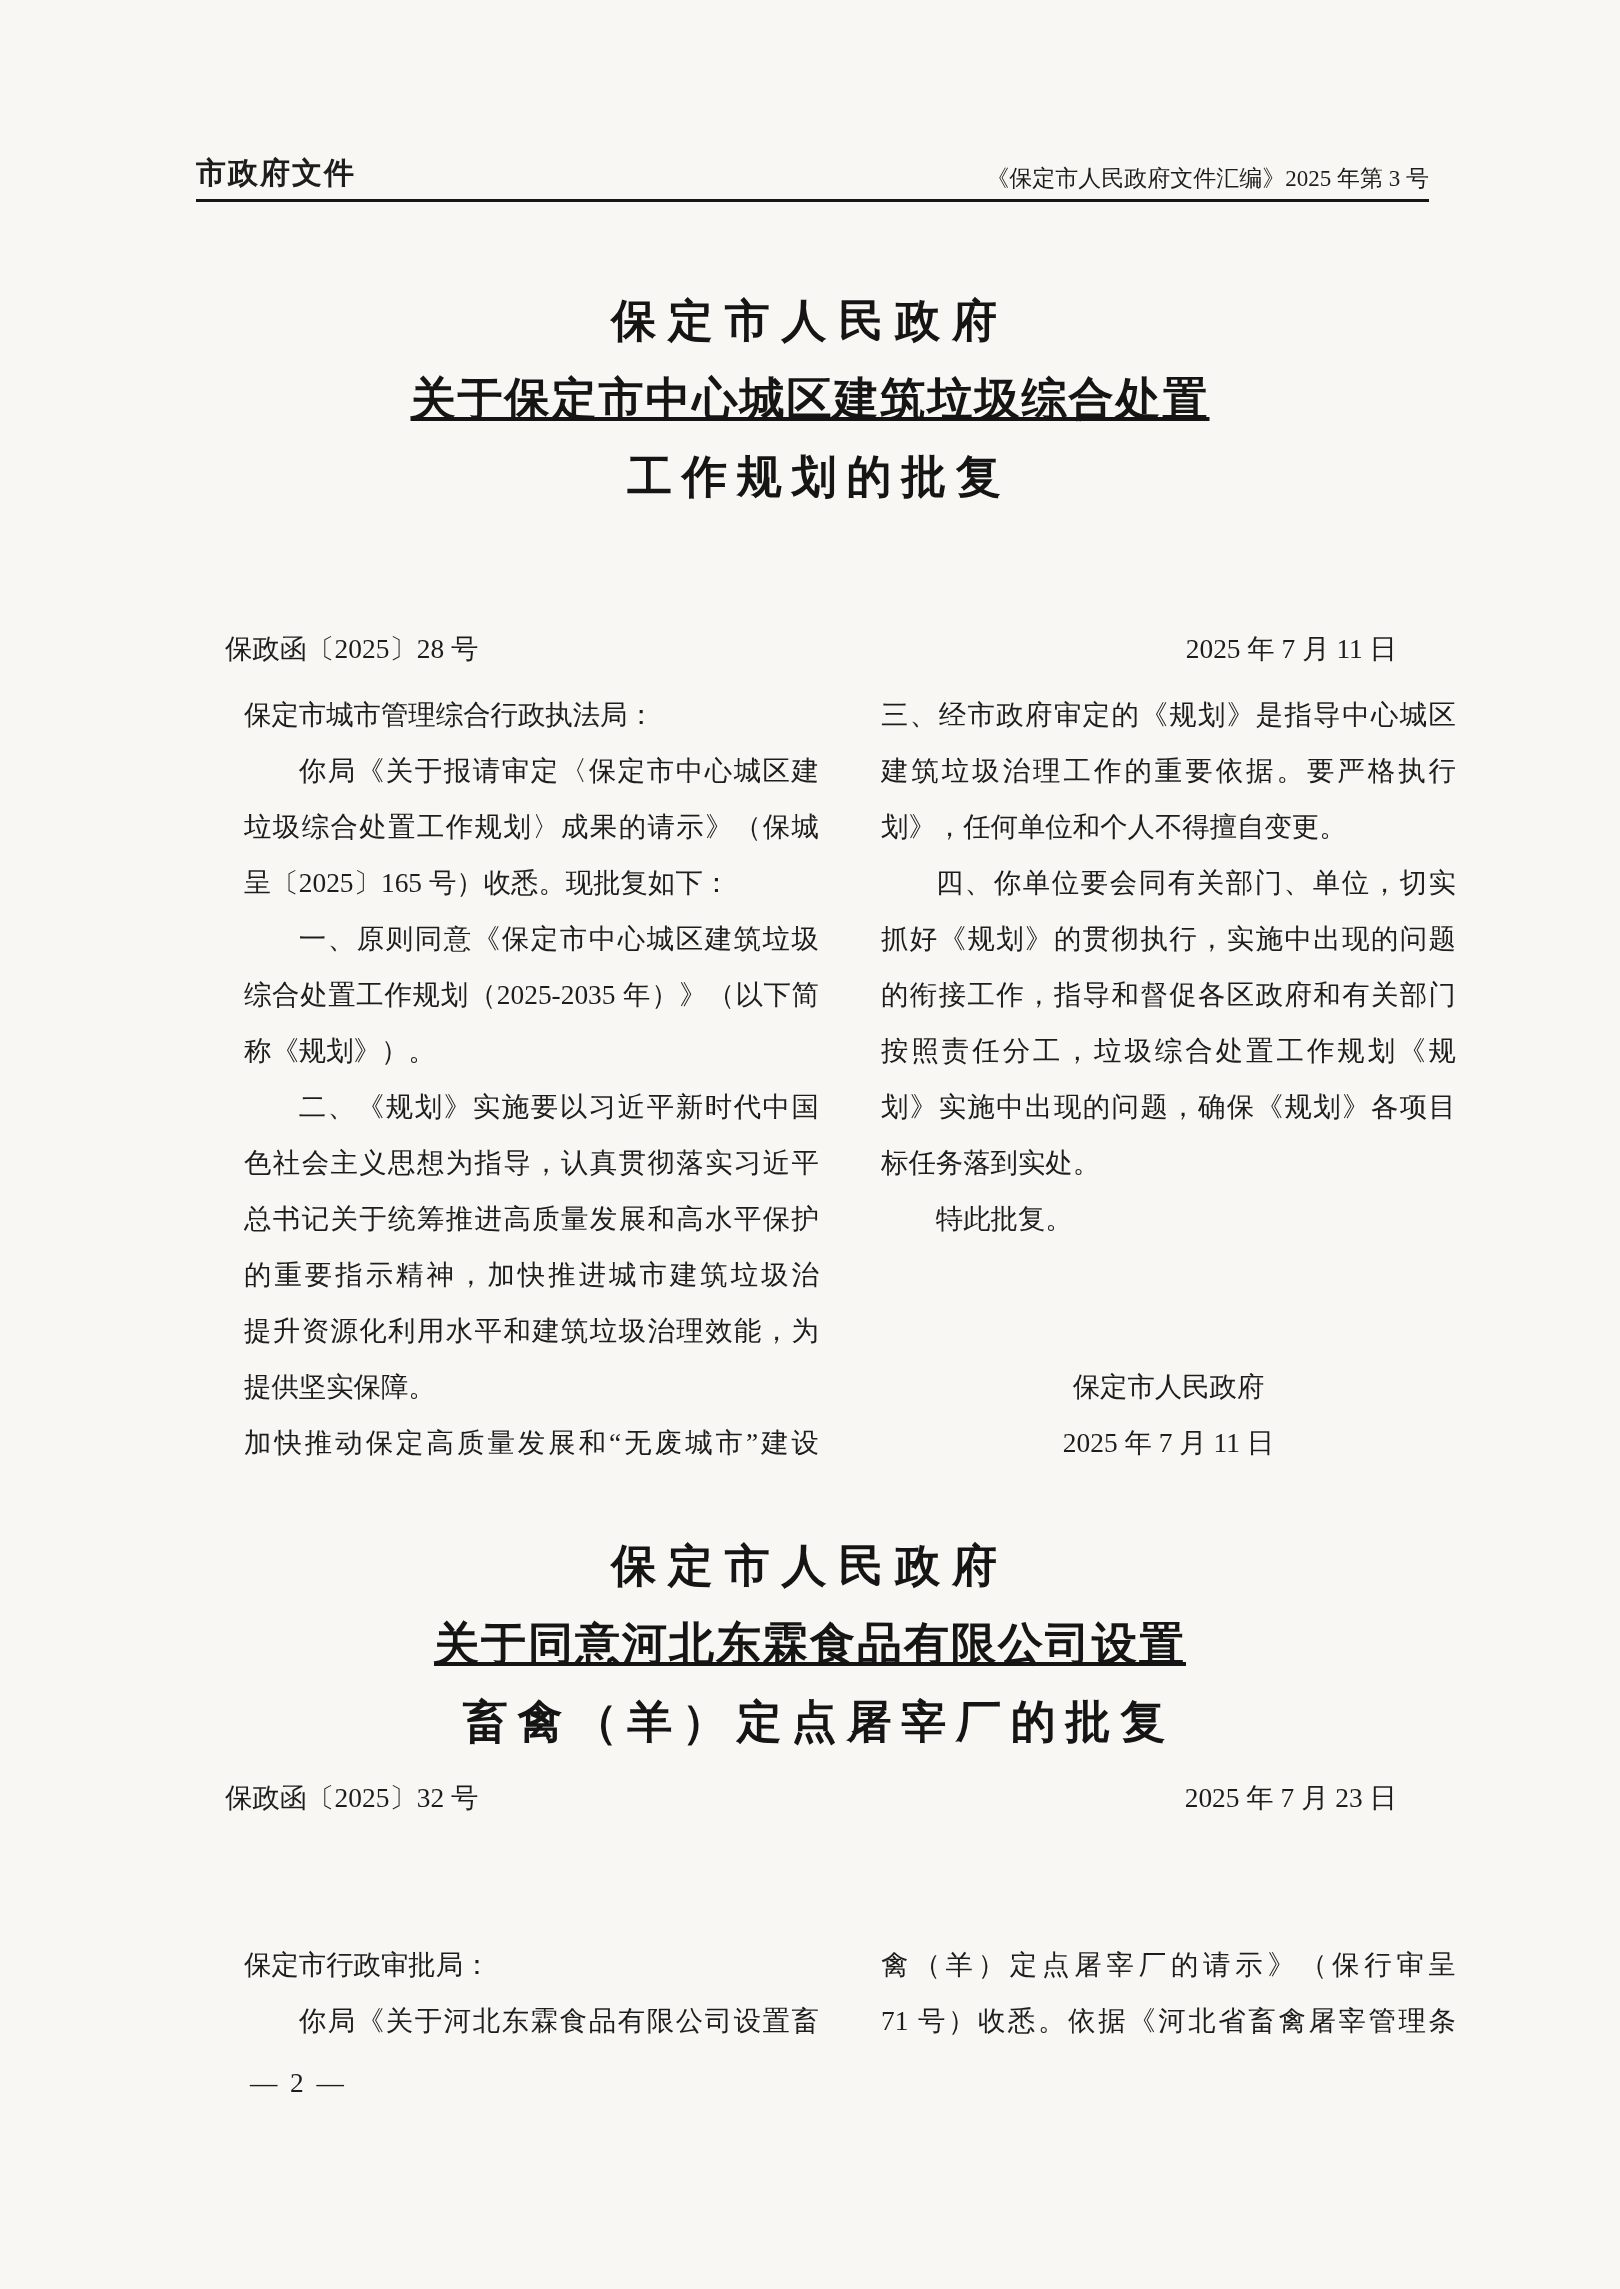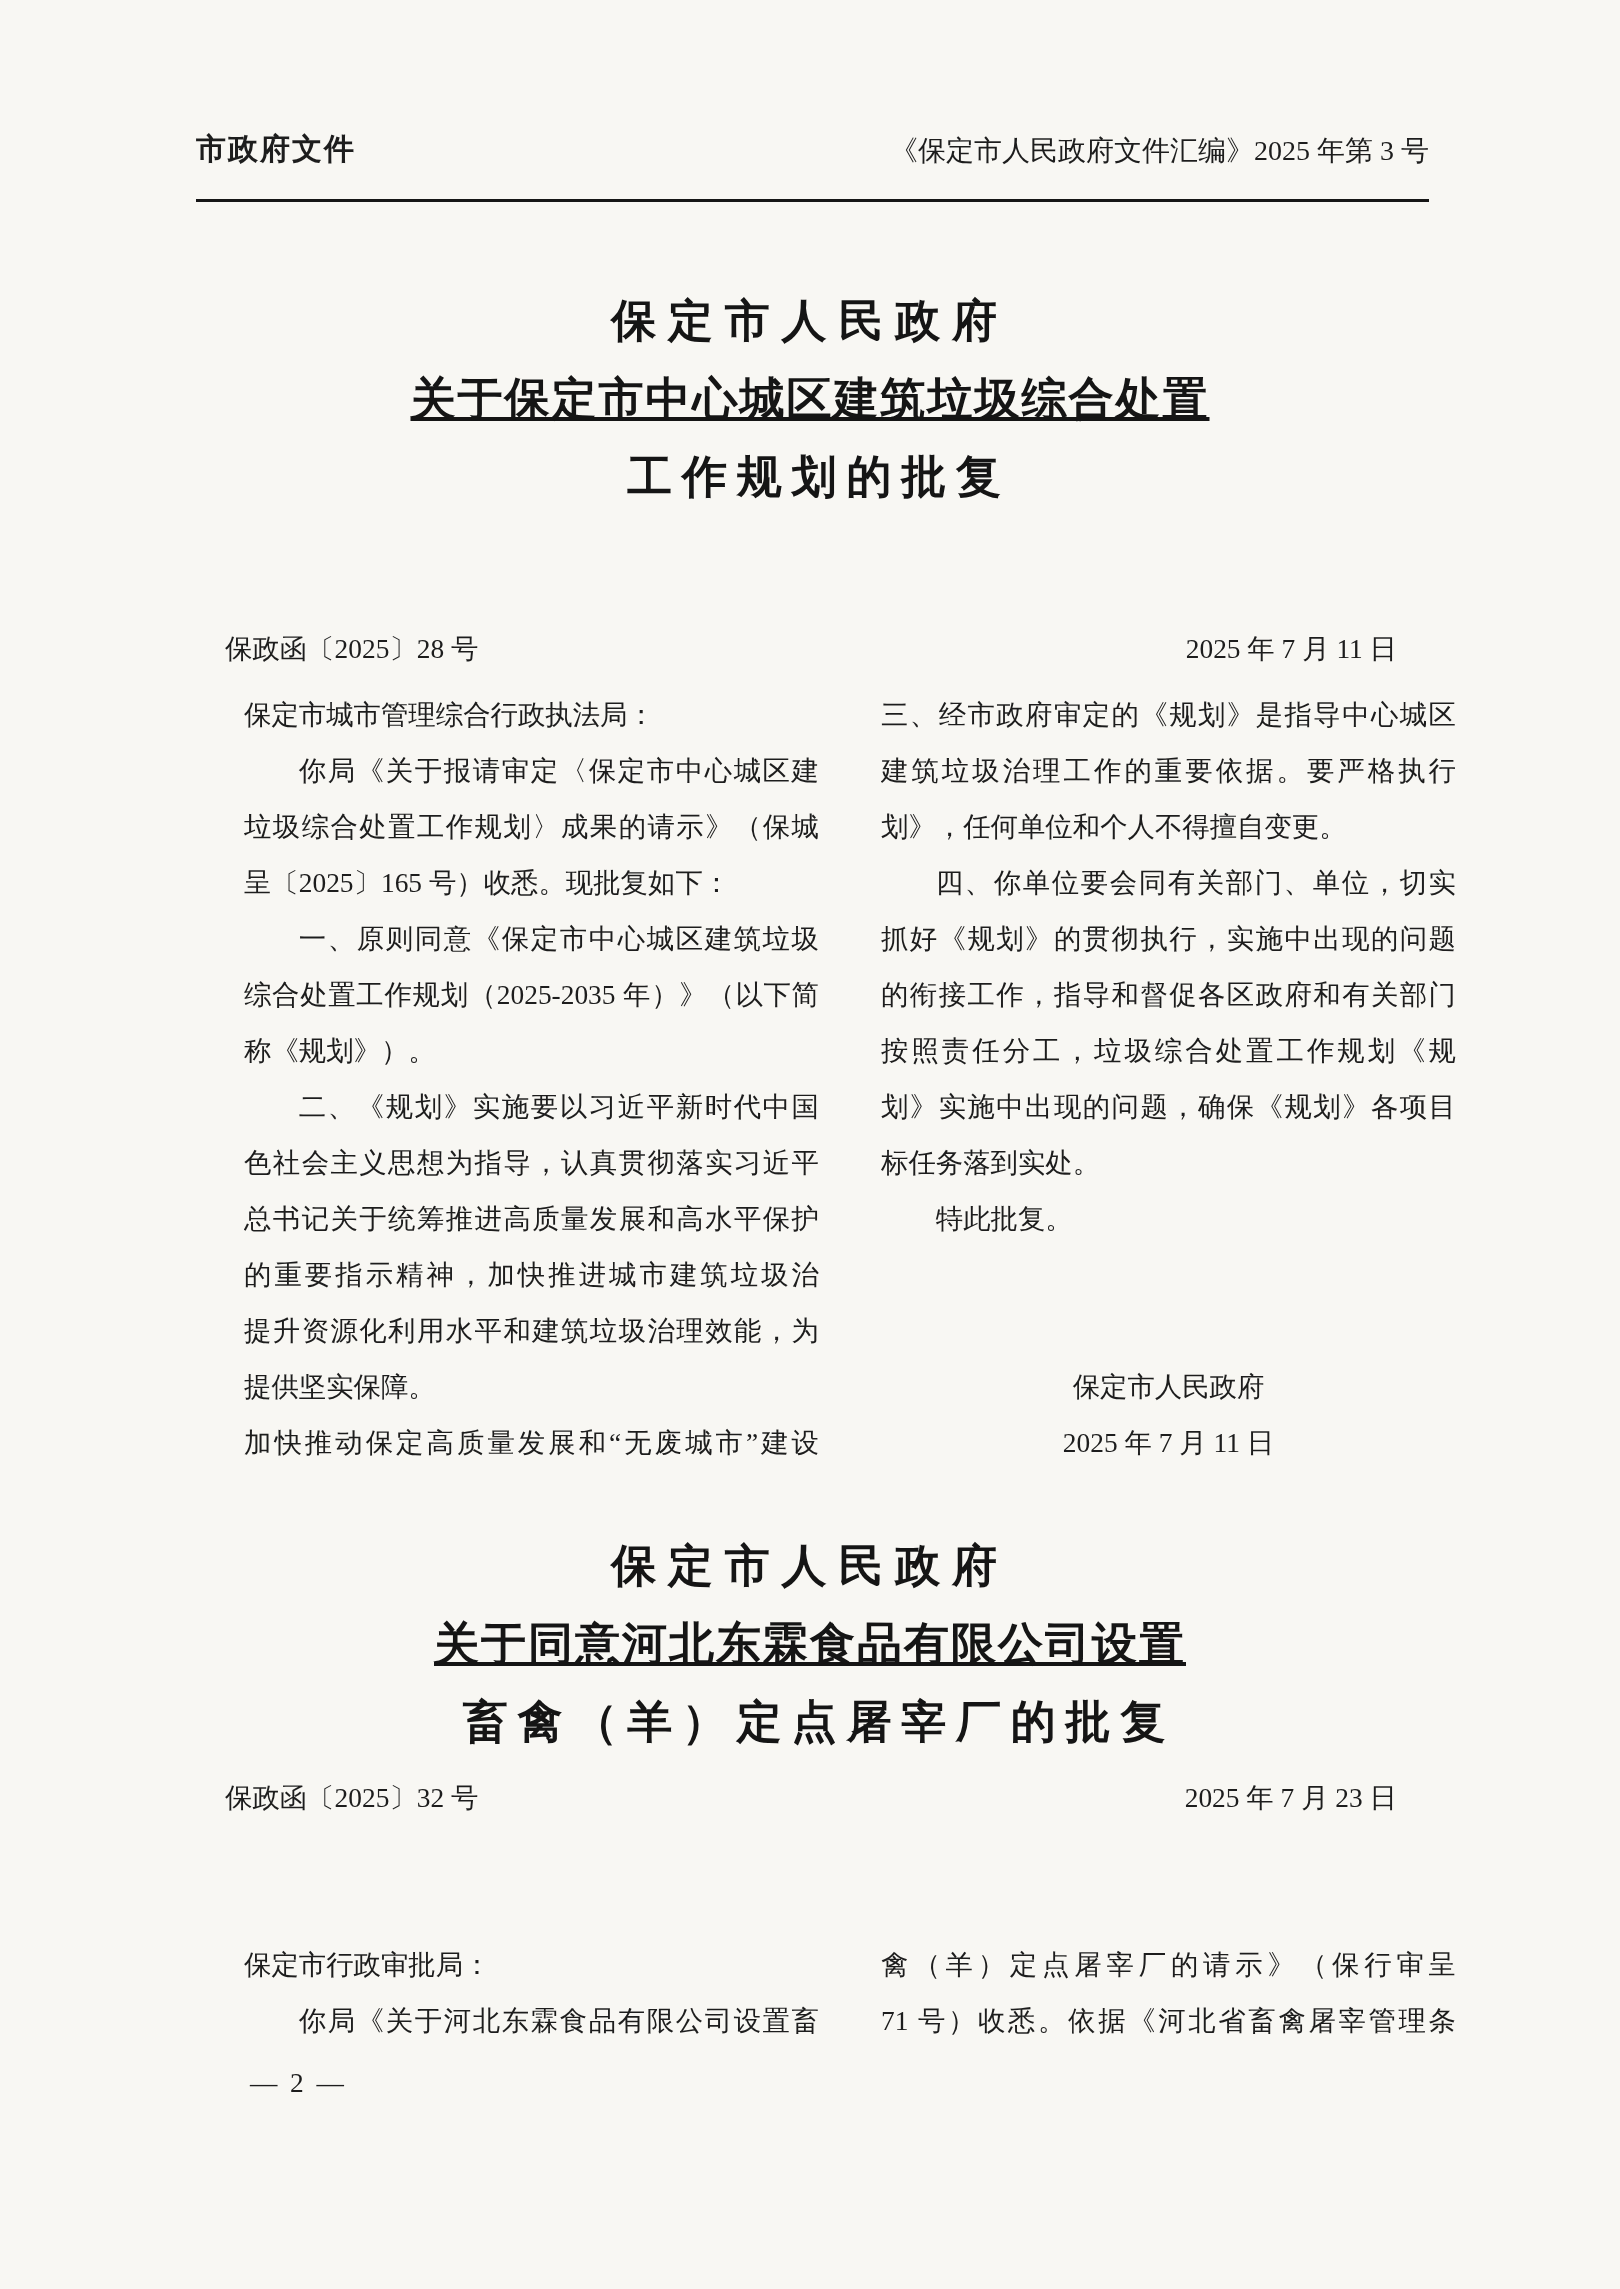--- a/index.html
+++ b/index.html
@@ -11,28 +11,28 @@
     background:#f8f7f3;
     color:#1d1d1d;
     font-family:"Liberation Serif","DejaVu Serif",serif;
     overflow:hidden;
   }
 
   
   .hdr {
     position:absolute; left:196px; top:137px; width:1233px; height:65px;
     display:flex; justify-content:space-between; align-items:flex-end;
-    padding-bottom:29px;
+    padding-bottom:5px;
     border-bottom:3.9px solid #161616;
   }
   .hdr-left {
     font-family:"Liberation Sans","DejaVu Sans",sans-serif;
     font-weight:700; font-size:30px; letter-spacing:2px;
   }
-  .hdr-right { font-size:28px;text-align:right; }
+  .hdr-right { font-size:23px;text-align:right; }
 
   
   .doc-title {
     position:absolute; left:0; width:1620px;
     text-align:center; font-weight:700; font-size:45px; line-height:78px;
     color:#151515;
   }
   #title1 { top:282px; }
   #title2 { top:1527px; }
   .t1 { letter-spacing:11.8px; }

